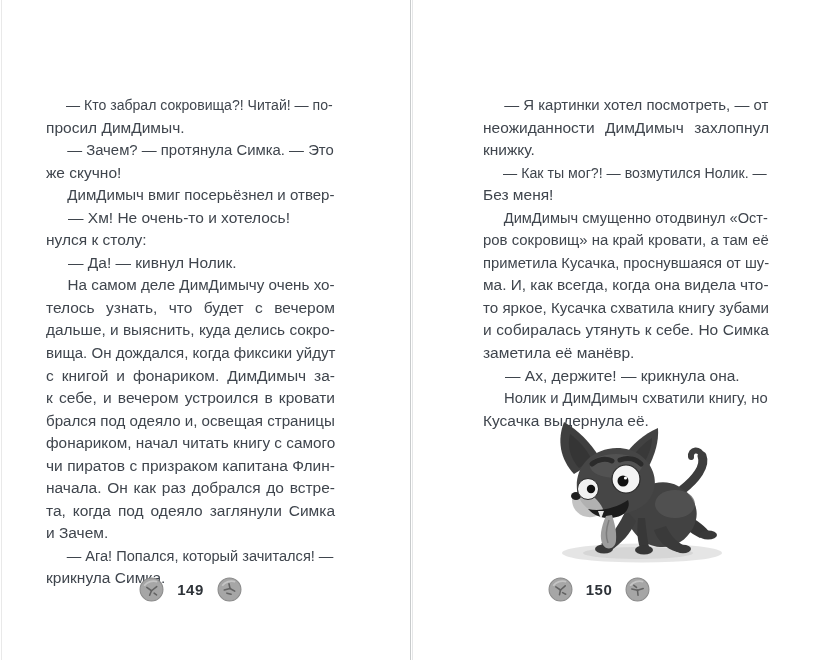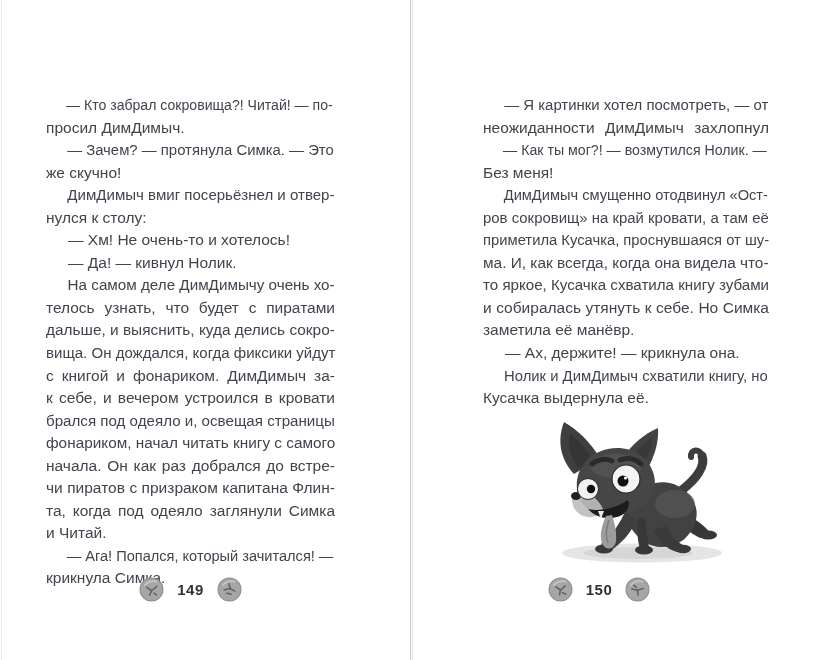--- a/index.html
+++ b/index.html
@@ -39,41 +39,42 @@
   <div class="edge-left"></div>
   <div class="gutter1"></div>
   <div class="gutter2"></div>
 
   <div class="textblock tb-left">
       <div class="line indent just" style="transform-origin: left center; transform: scaleX(0.908163);">— Кто забрал сокровища?! Читай! — по-</div>
       <div class="line">просил ДимДимыч.</div>
       <div class="line indent just" style="transform-origin: left center; transform: scaleX(0.960432);">— Зачем? — протянула Симка. — Это</div>
       <div class="line">же скучно!</div>
       <div class="line indent just" style="transform-origin: left center; transform: scaleX(0.970909);">ДимДимыч вмиг посерьёзнел и отвер-</div>
+      <div class="line indent">— Хм! Не очень-то и хотелось!</div>
       <div class="line">нулся к столу:</div>
-      <div class="line indent">— Хм! Не очень-то и хотелось!</div>
       <div class="line indent">— Да! — кивнул Нолик.</div>
       <div class="line indent just" style="transform-origin: left center; transform: scaleX(0.981618);">На самом деле ДимДимычу очень хо-</div>
-      <div class="line just" style="word-spacing: 0px;">телось узнать, что будет с пиратами</div>
+      <div class="line just" style="word-spacing: 0px;">телось узнать, что будет с вечером</div>
       <div class="line just" style="transform-origin: left center; transform: scaleX(0.993127);">дальше, и выяснить, куда делись сокро-</div>
       <div class="line just" style="transform-origin: left center; transform: scaleX(0.969799);">вища. Он дождался, когда фиксики уйдут</div>
       <div class="line just" style="word-spacing: 0px;">с книгой и фонариком. ДимДимыч за-</div>
       <div class="line just" style="word-spacing: 0px;">к себе, и вечером устроился в кровати</div>
       <div class="line just" style="transform-origin: left center; transform: scaleX(0.976351);">брался под одеяло и, освещая страницы</div>
       <div class="line just" style="transform-origin: left center; transform: scaleX(0.989726);">фонариком, начал читать книгу с самого</div>
+      <div class="line just" style="word-spacing: 0px;">чи пиратов с призраком капитана Флин-</div>
       <div class="line just" style="word-spacing: 0px;">начала. Он как раз добрался до встре-</div>
-      <div class="line just" style="word-spacing: 0px;">чи пиратов с призраком капитана Флин-</div>
       <div class="line just" style="word-spacing: 0px;">та, когда под одеяло заглянули Симка</div>
-      <div class="line">и Читай.</div>
+      <div class="line">и Зачем.</div>
       <div class="line indent just" style="transform-origin: left center; transform: scaleX(0.940141);">— Ага! Попался, который зачитался! —</div>
       <div class="line">крикнула Симка.</div>
     </div>
   <div class="textblock tb-right">
       <div class="line indent just" style="transform-origin: left center; transform: scaleX(0.963504);">— Я картинки хотел посмотреть, — от</div>
       <div class="line just" style="word-spacing: 0px;">неожиданности ДимДимыч захлопнул</div>
+      <div class="line">книжку.</div>
       <div class="line indent just" style="transform-origin: left center; transform: scaleX(0.913495);">— Как ты мог?! — возмутился Нолик. —</div>
       <div class="line">Без меня!</div>
       <div class="line indent just" style="transform-origin: left center; transform: scaleX(0.942857);">ДимДимыч смущенно отодвинул «Ост-</div>
       <div class="line just" style="transform-origin: left center; transform: scaleX(0.962963);">ров сокровищ» на край кровати, а там её</div>
       <div class="line just" style="transform-origin: left center; transform: scaleX(0.953333);">приметила Кусачка, проснувшаяся от шу-</div>
       <div class="line just" style="transform-origin: left center; transform: scaleX(0.993056);">ма. И, как всегда, когда она видела что-</div>
       <div class="line just" style="transform-origin: left center; transform: scaleX(0.976109);">то яркое, Кусачка схватила книгу зубами</div>
       <div class="line just" style="word-spacing: 0px;">и собиралась утянуть к себе. Но Симка</div>
       <div class="line">заметила её манёвр.</div>
       <div class="line indent">— Ах, держите! — крикнула она.</div>

